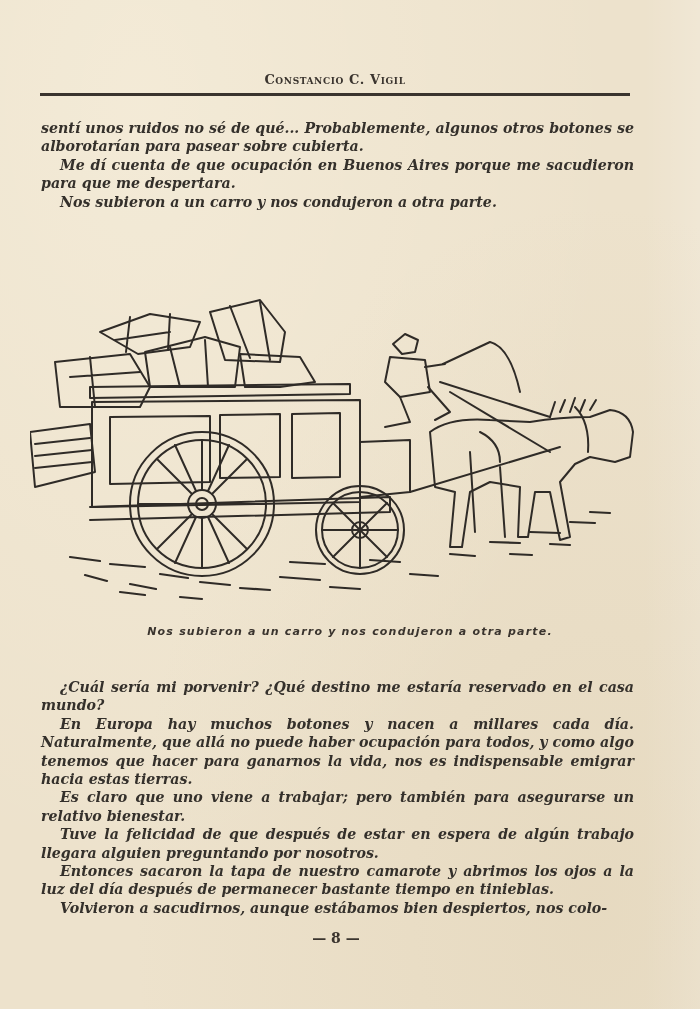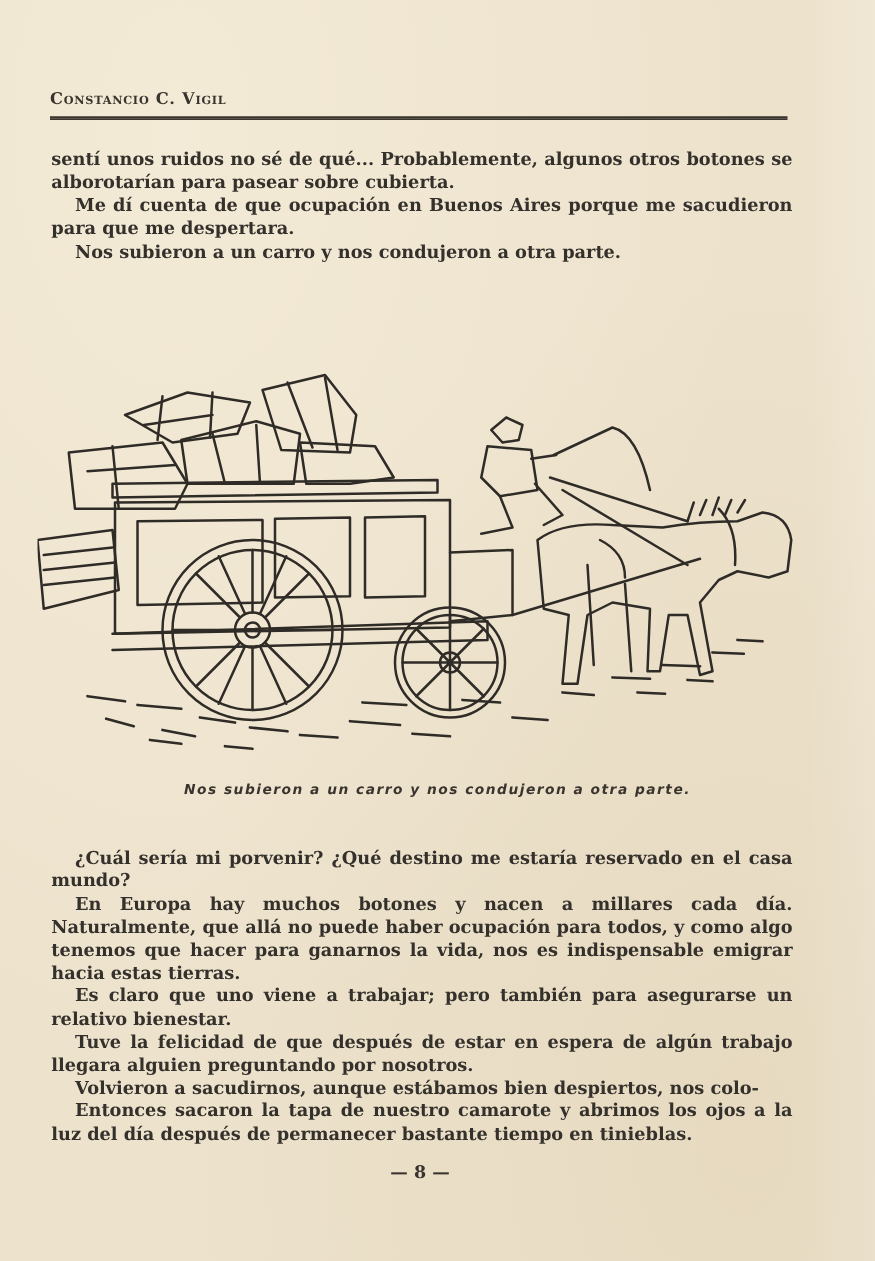--- a/index.html
+++ b/index.html
@@ -10,32 +10,33 @@
       radial-gradient(ellipse at 20% 10%, rgba(255,250,235,0.35), transparent 60%),
       radial-gradient(ellipse at 85% 90%, rgba(200,180,140,0.18), transparent 55%),
       linear-gradient(90deg, rgba(0,0,0,0) 0%, rgba(0,0,0,0) 92%, rgba(255,255,255,0.18) 100%);
     font-family: "DejaVu Serif", "Liberation Serif", serif;
     color: #2e2a26;
     position: relative;
   }
   .page { position: absolute; left: 0; top: 0; width: 700px; height: 1009px; }
   .running-head {
     position: absolute; left: 40px; width: 590px; top: 72px;
-    font-size: 13px; font-weight: bold; letter-spacing: 0.6px;
+    text-align: center; font-size: 13px; font-weight: bold; letter-spacing: 0.6px;
     font-variant: small-caps; color: #3a342e;
   }
   .head-rule {
     position: absolute; left: 40px; width: 590px; top: 93px; height: 3px;
     border-top: 2px solid #3a342e; border-bottom: 1px solid #3a342e;
     box-sizing: border-box;
   }
   .text-block {
     position: absolute; left: 41px; width: 593px;
     font-size: 14.2px; line-height: 18.4px; font-weight: bold; color: #34302b;
     text-align: justify;
+    font-style: italic;
   }
   .text-block p { margin: 0; text-indent: 19px; }
   .text-block p.noindent { text-indent: 0; }
   .block-top { top: 119px; }
   .block-bottom { top: 678px; }
   .illustration {
     position: absolute; left: 30px; top: 292px; width: 610px; height: 315px;
   }
   .caption {
     position: absolute; left: 40px; width: 620px; top: 625px; text-align: center;
@@ -123,18 +124,18 @@
     </g>
   </svg>
 
   <div class="caption">Nos subieron a un carro y nos condujeron a otra parte.</div>
 
   <div class="text-block block-bottom">
     <p>¿Cuál sería mi porvenir? ¿Qué destino me estaría reservado en el casa mundo?</p>
     <p>En Europa hay muchos botones y nacen a millares cada día. Naturalmente, que allá no puede haber ocupación para todos, y como algo tenemos que hacer para ganarnos la vida, nos es indispensable emigrar hacia estas tierras.</p>
     <p>Es claro que uno viene a trabajar; pero también para asegurarse un relativo bienestar.</p>
     <p>Tuve la felicidad de que después de estar en espera de algún trabajo llegara alguien preguntando por nosotros.</p>
+    <p>Entonces sacaron la tapa de nuestro camarote y abrimos los ojos a la luz del día después de permanecer bastante tiempo en tinieblas.</p>
     <p>Volvieron a sacudirnos, aunque estábamos bien despiertos, nos colo-</p>
-    <p>Entonces sacaron la tapa de nuestro camarote y abrimos los ojos a la luz del día después de permanecer bastante tiempo en tinieblas.</p>
   </div>
 
   <div class="page-number">— 8 —</div>
 </div>
 
 </body></html>

